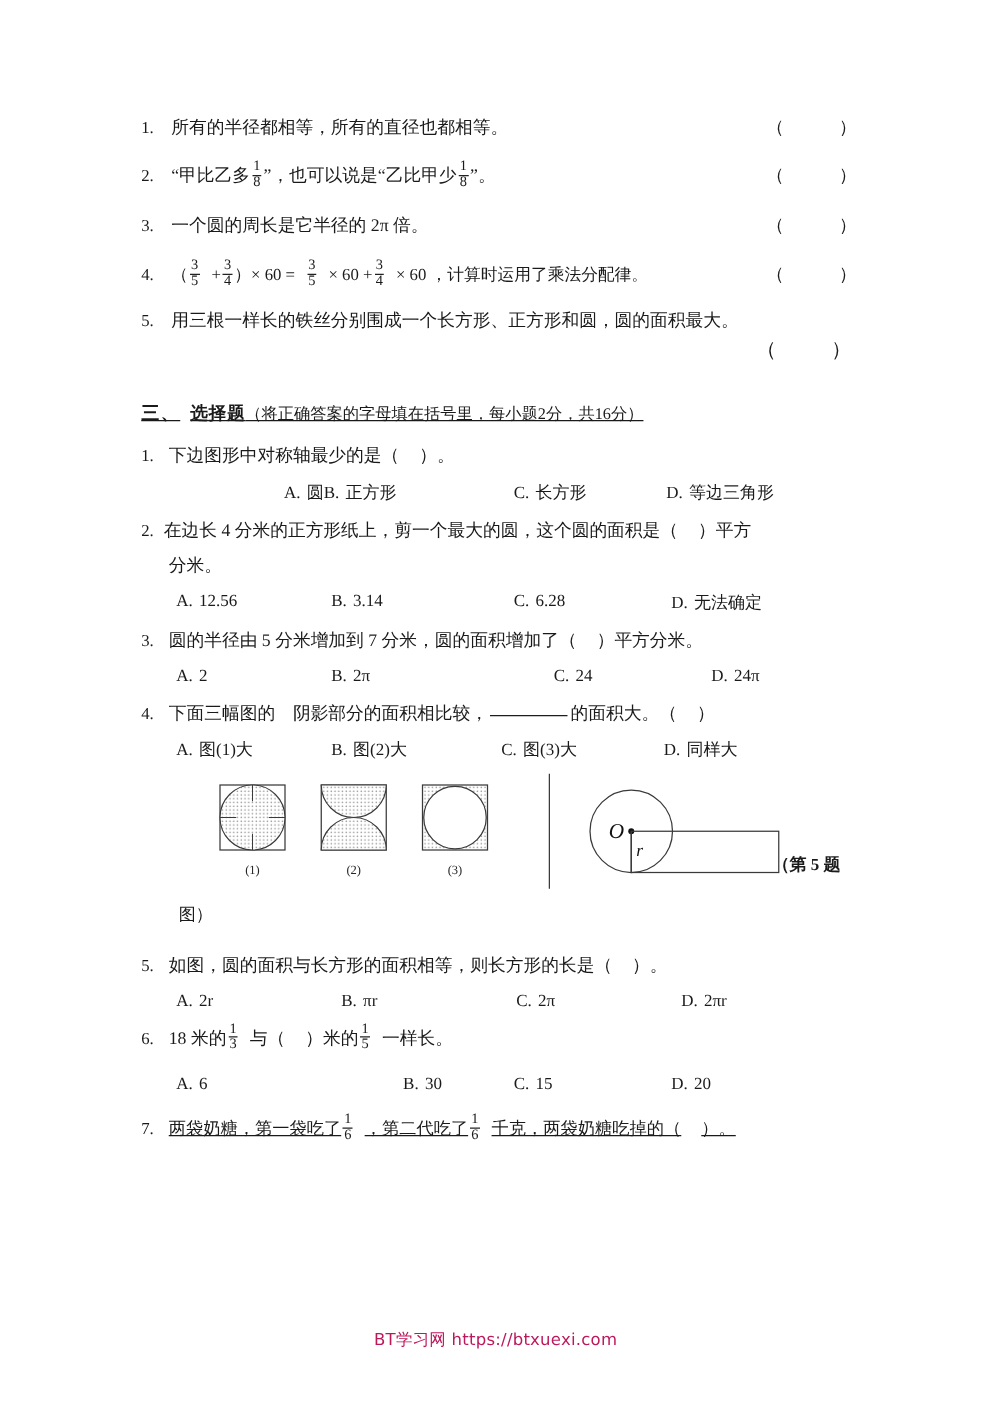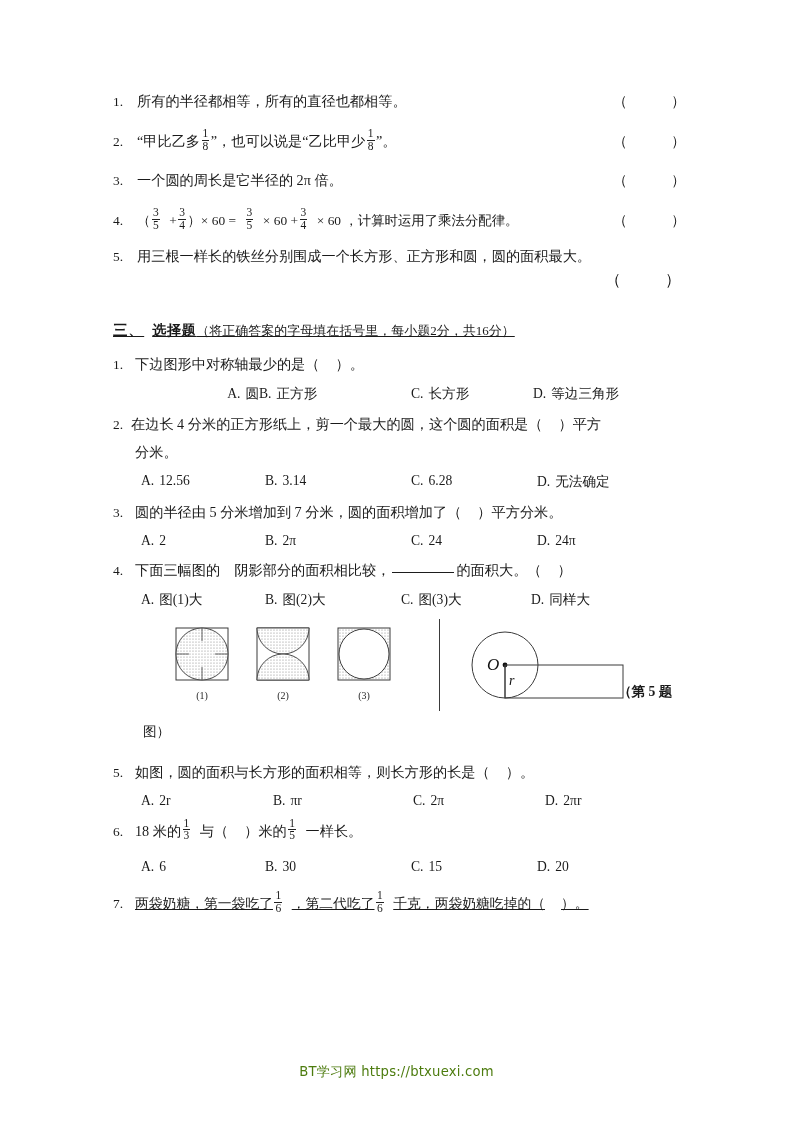--- a/index.html
+++ b/index.html
@@ -181,21 +181,21 @@
   }
 
   
   .footer {
     position: absolute;
     left: 0;
     top: 1063px;
     width: 793px;
     text-align: center;
     font-size: 13.2px;
-    color: #4d7c0f;
+    color: #be185d;
     font-family: "DejaVu Sans", "Liberation Sans", sans-serif;
     letter-spacing: 0.2px;
   }
 </style>
 </head>
 <body>
 
 <div class="page">
 
   <div class="content">
@@ -272,21 +272,21 @@
     </div>
 
     <div class="q" style="margin-top:12px;">
       <div class="q-stem">
         <span class="q-num">3.</span>
         <span class="q-text"><span>圆的半径由 5 分米增加到 7 分米，圆的面积增加了（</span><span class="gap"></span><span>）平方分米。</span></span>
       </div>
       <div class="opts">
         <span class="opt" style="width:124px;"><span class="ol">A.</span><span>2</span></span>
         <span class="opt" style="width:146px;"><span class="ol">B.</span><span>2π</span></span>
-        <span class="opt" style="width:126px;"><span class="ol">C.</span><span>24</span></span>
+        <span class="opt" style="width:126px;margin-left:32px;"><span class="ol">C.</span><span>24</span></span>
         <span class="opt"><span class="ol">D.</span><span>24π</span></span>
       </div>
     </div>
 
     <div class="q" style="margin-top:12px;">
       <div class="q-stem">
         <span class="q-num">4.</span>
         <span class="q-text"><span>下面三幅图的　阴影部分的面积相比较，</span><span class="blank-inline"></span><span>的面积大。（</span><span class="gap"></span><span>）</span></span>
       </div>
       <div class="opts">
@@ -384,21 +384,21 @@
       </div>
     </div>
 
     <div class="q" style="margin-top:10px;">
       <div class="q-stem">
         <span class="q-num">6.</span>
         <span class="q-text"><span>18 米的</span><span class="frac"><span class="num">1</span><span class="den">3</span></span><span class="gap-sm"></span><span>与（</span><span class="gap"></span><span>）米的</span><span class="frac"><span class="num">1</span><span class="den">5</span></span><span class="gap-sm"></span><span>一样长。</span></span>
       </div>
       <div class="opts" style="margin-top:16px;">
         <span class="opt" style="width:124px;"><span class="ol">A.</span><span>6</span></span>
-        <span class="opt" style="width:146px;"><span class="ol">B.</span><span>30</span></span>
+        <span class="opt" style="width:146px;text-align:center;"><span class="ol">B.</span><span>30</span></span>
         <span class="opt" style="width:126px;"><span class="ol">C.</span><span>15</span></span>
         <span class="opt"><span class="ol">D.</span><span>20</span></span>
       </div>
     </div>
 
     <div class="q" style="margin-top:16px;">
       <div class="q-stem">
         <span class="q-num">7.</span>
         <span class="q-text" style="font-size:13.8px;text-decoration:underline;"><span>两袋奶糖，第一袋吃了</span><span class="frac"><span class="num">1</span><span class="den">6</span></span><span class="gap-sm"></span><span>，第二代吃了</span><span class="frac"><span class="num">1</span><span class="den">6</span></span><span class="gap-sm"></span><span>千克，两袋奶糖吃掉的（</span><span class="gap"></span><span>）。</span></span>
       </div>

